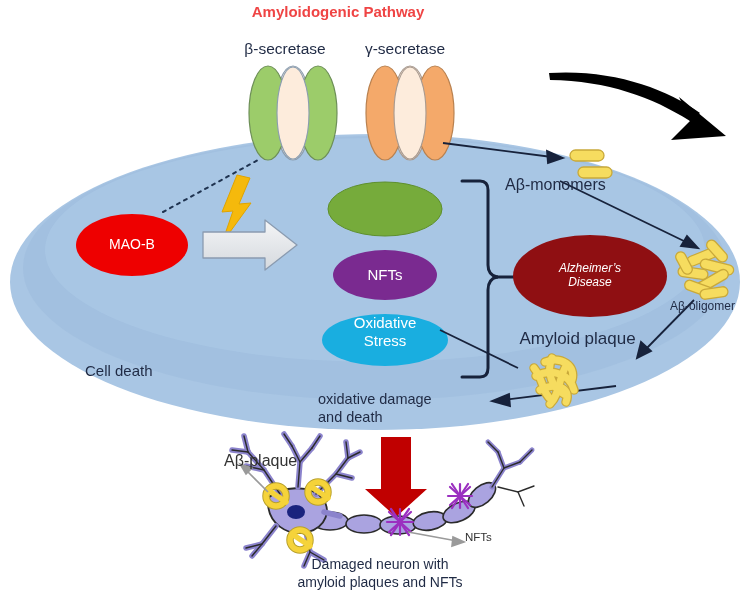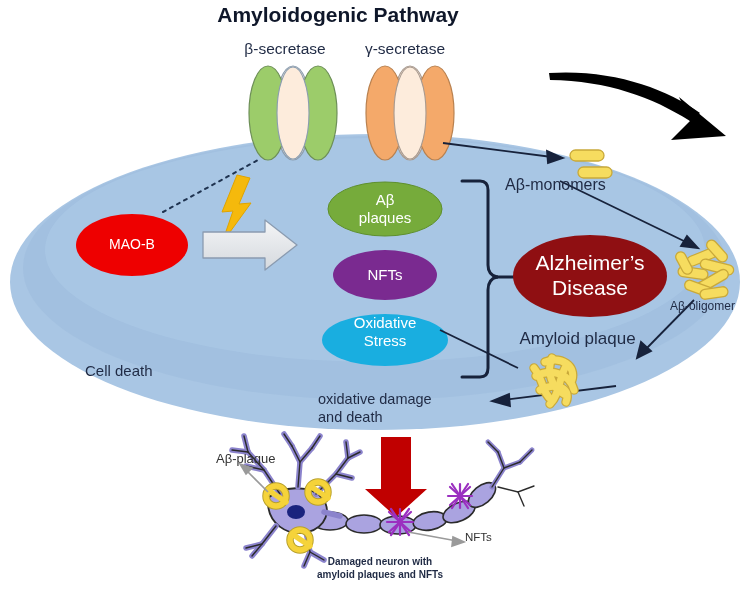--- a/index.html
+++ b/index.html
@@ -1,38 +1,38 @@
 <!DOCTYPE html>
 <html><head>
 <meta charset="utf-8">
 <style>
   html,body{margin:0;padding:0;background:#fff;}
   body{width:750px;height:596px;position:relative;overflow:hidden;
        font-family:"Liberation Sans", sans-serif;color:#1f2a44;}
   #stage{position:absolute;inset:0;width:750px;height:596px;}
   .lbl{position:absolute;white-space:pre;line-height:1.15;}
-  #title{left:0;top:3px;width:676px;text-align:center;font-size:21px;font-weight:bold;color:#0f172a;}
+  #title{left:0;top:3px;width:676px;text-align:center;font-size:15px;font-weight:bold;color:#ef4444;}
   .sec-lbl{font-size:15.5px;color:#1f2a44;text-align:center;}
   #beta-lbl{left:205px;top:40px;width:160px;}
   #gamma-lbl{left:315px;top:40px;width:180px;}
   .node-text{position:absolute;text-align:center;color:#fff;font-size:15px;line-height:1.2;
              display:flex;align-items:center;justify-content:center;pointer-events:none;}
   #abplaq-t{left:330px;top:185px;width:110px;height:48px;}
   #nfts-t{left:330px;top:254px;width:110px;height:42px;}
   #ox-t{left:325px;top:316px;width:120px;height:31px;}
-  #ad-t{left:520px;top:245px;width:140px;height:60px;font-size:21px;}
+  #ad-t{left:520px;top:245px;width:140px;height:60px;font-size:12px;font-style:italic;}
   #maob-t{left:85px;top:228px;width:94px;height:32px;font-size:14px;}
   #mono-lbl{left:505px;top:176px;width:150px;text-align:left;font-size:16px;}
   #olig-lbl{left:655px;top:300px;width:95px;text-align:center;font-size:12px;}
   #amy-lbl{left:505px;top:329px;width:145px;text-align:center;font-size:17px;}
   #cellmx-lbl{left:85px;top:362px;width:130px;font-size:15px;}
   #oxdmg-lbl{left:318px;top:390px;width:175px;font-size:14.5px;line-height:1.25;}
-  #abpl-n-lbl{left:216px;top:452px;width:90px;font-size:13px;color:#333;}
+  #abpl-n-lbl{left:224px;top:452px;width:90px;font-size:16px;color:#333;}
   #nfts-n-lbl{left:465px;top:531px;width:60px;font-size:11.5px;color:#333;}
-  #caption{left:275px;top:556px;width:210px;text-align:center;font-size:10px;line-height:1.25;font-weight:bold;}
+  #caption{left:275px;top:556px;width:210px;text-align:center;font-size:14px;line-height:1.25;}
 </style>
 </head>
 <body>
 
 <div id="stage">
 
 <svg width="750" height="596" viewBox="0 0 750 596" style="position:absolute;left:0;top:0;">
   <defs>
     <linearGradient id="grayarrow" x1="0" y1="0" x2="0" y2="1">
       <stop offset="0" stop-color="#f4f5f7"></stop>
@@ -246,22 +246,20 @@
     </g>
   </g>
 </svg>
 
 <div class="lbl" id="title">Amyloidogenic Pathway</div>
 
 <div class="lbl sec-lbl" id="gamma-lbl">γ-secretase</div>
 <div class="lbl sec-lbl" id="beta-lbl">β-secretase</div>
 
 <div class="node-text" id="maob-t">MAO-B</div>
-<div class="node-text" id="abplaq-t" style="white-space:pre;">Aβ
-plaques</div>
 <div class="node-text" id="nfts-t">NFTs</div>
 <div class="node-text" id="ox-t" style="white-space:pre;">Oxidative
 Stress</div>
 <div class="node-text" id="ad-t" style="white-space:pre;">Alzheimer’s
 Disease</div>
 
 <div class="lbl" id="mono-lbl">Aβ-monomers</div>
 <div class="lbl" id="olig-lbl">Aβ-oligomer</div>
 <div class="lbl" id="amy-lbl">Amyloid plaque</div>
 

